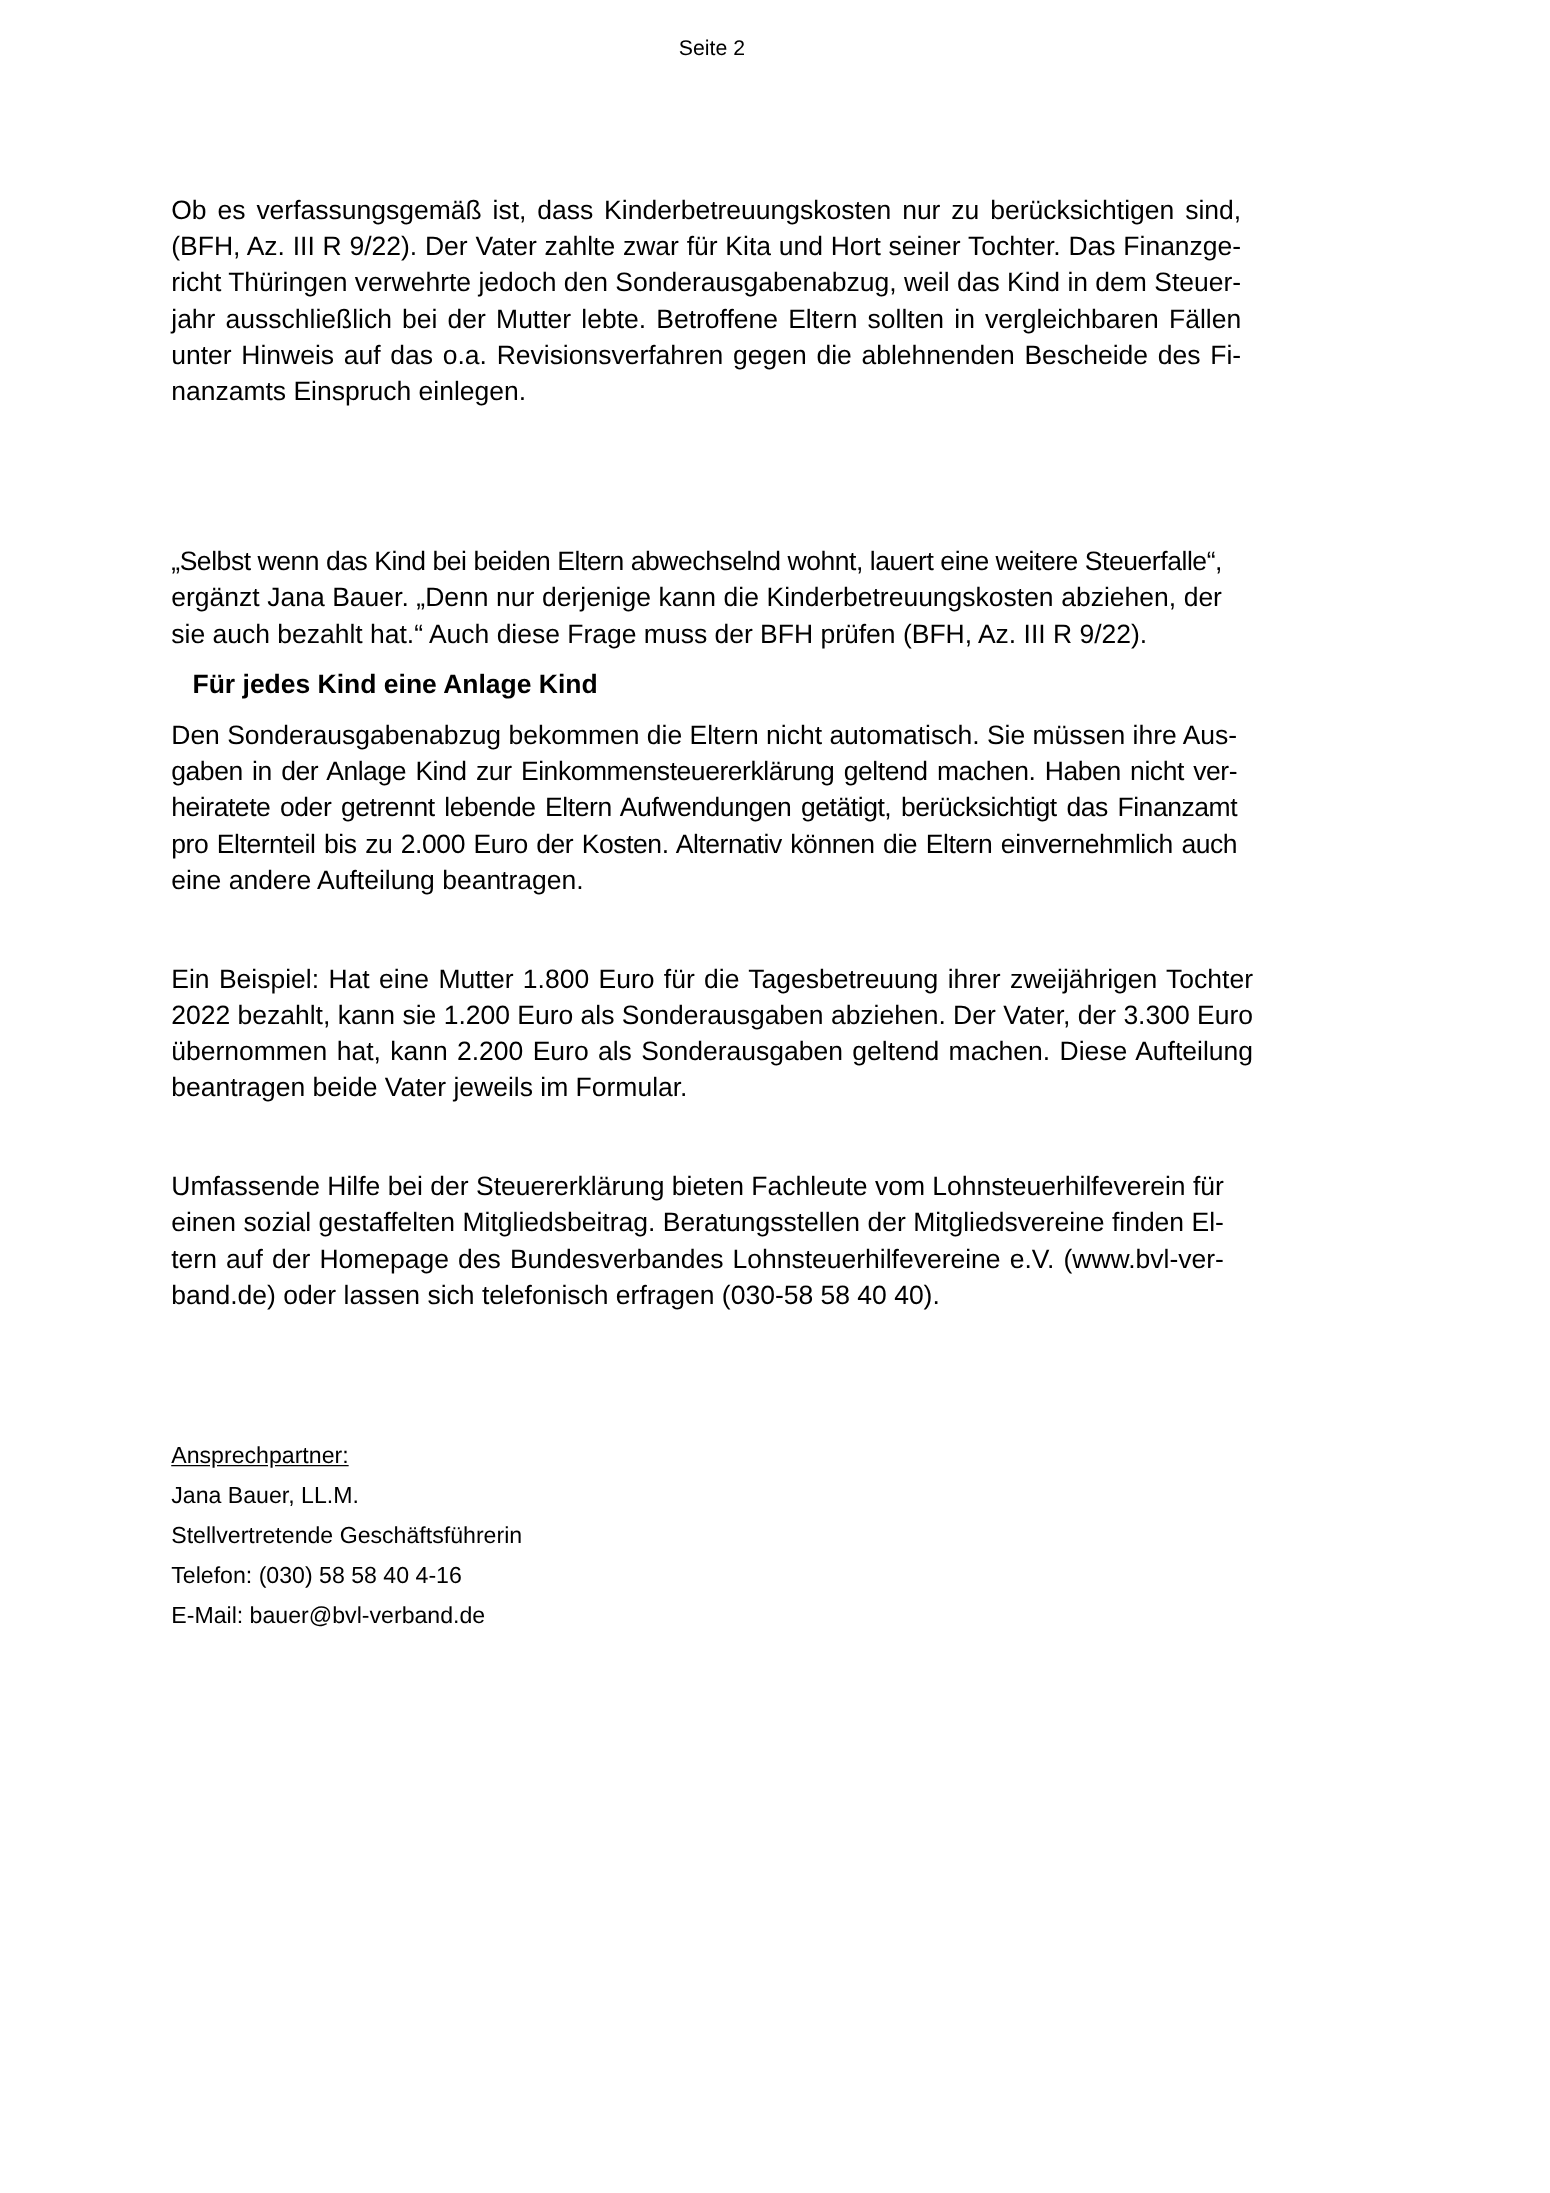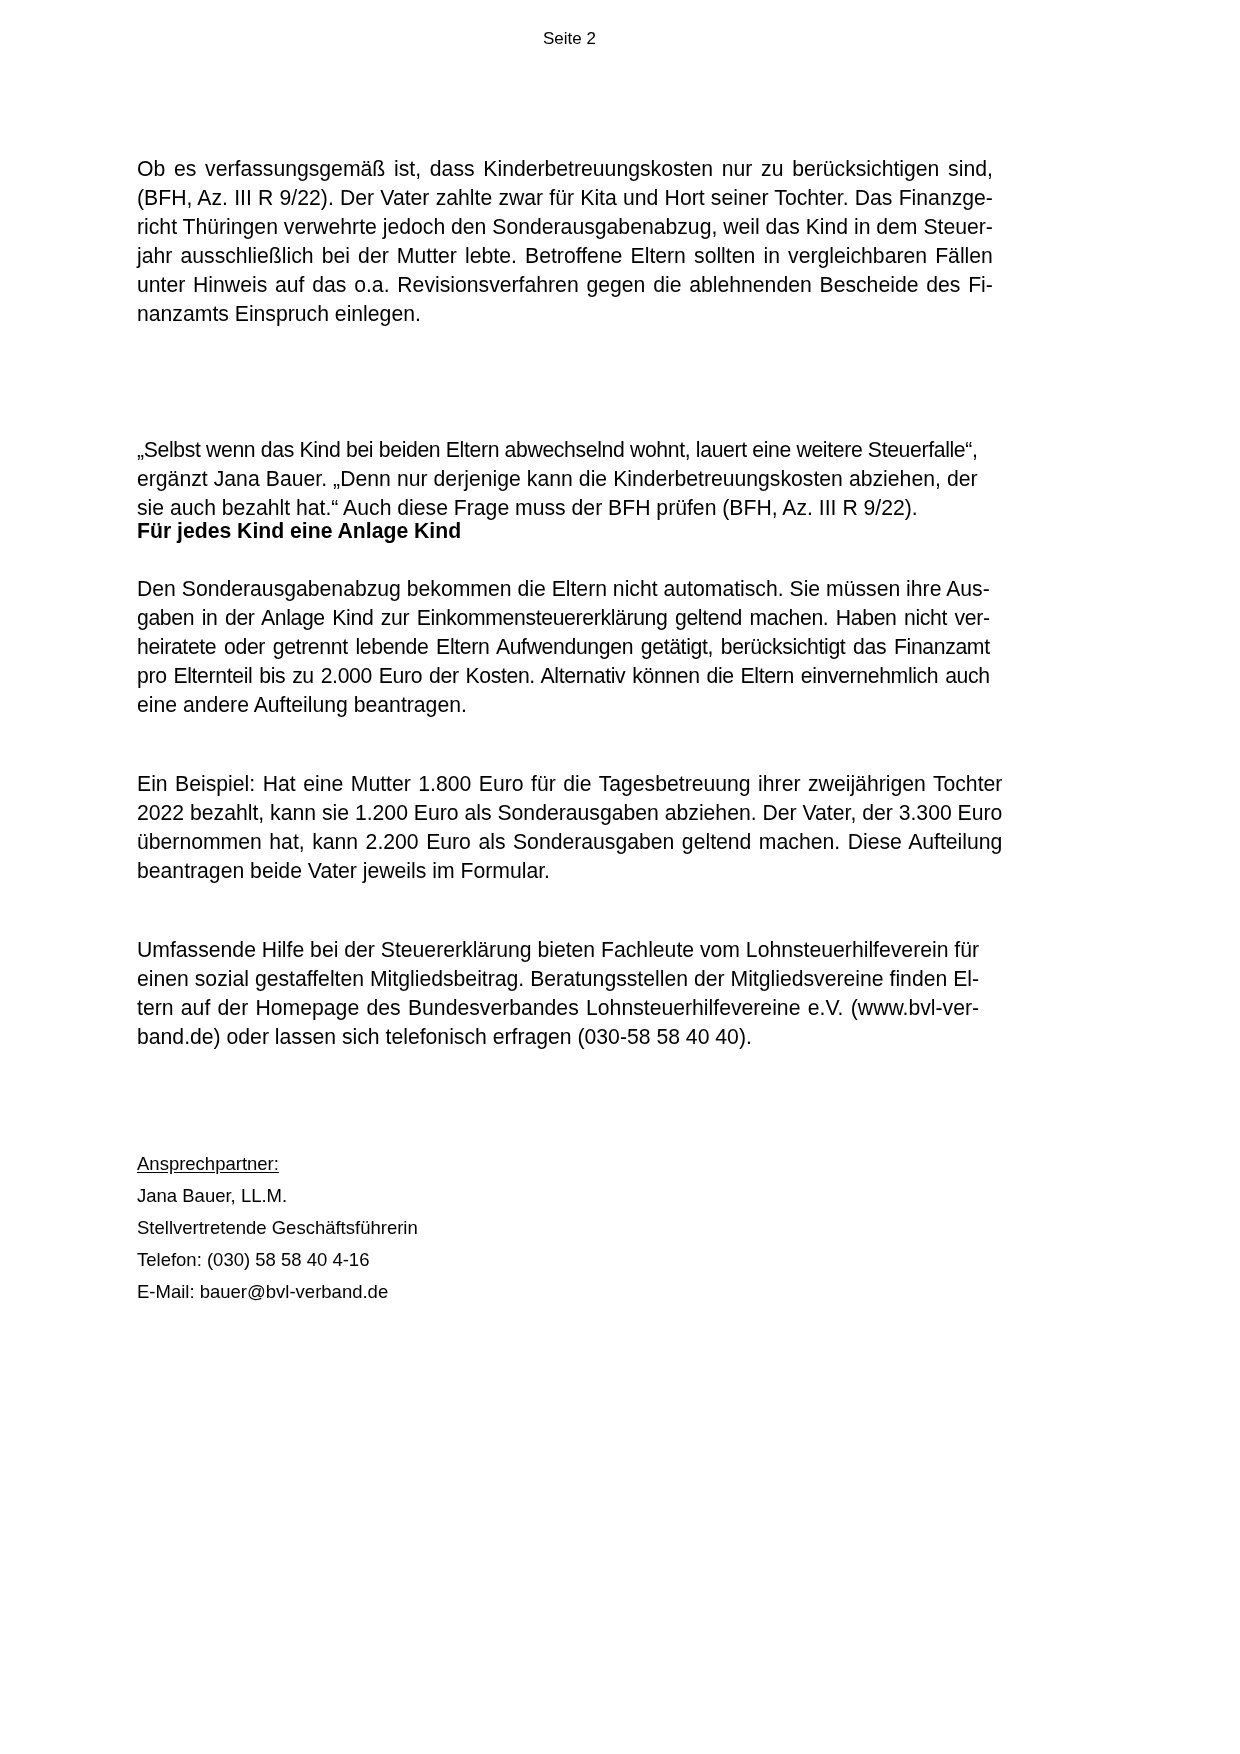--- a/index.html
+++ b/index.html
@@ -44,21 +44,21 @@
       height: 29px;
     }
     .line.last {
       text-align-last: left;
     }
     .line.cond {
       letter-spacing: -0.35px;
     }
     #p1 { position: absolute; top: 0; }
     #p2 { position: absolute; top: 237px; margin-top: 44px; }
-    #h1 { position: absolute; top: 362px; font-weight: bold; font-size: 21.2px; line-height: 29px; margin: 0; }
+    #h1 { position: absolute; top: 362px; font-weight: bold; font-size: 21.2px; line-height: 29px; margin: 17px; }
     #p3 { position: absolute; top: 420px; }
     #p4 { position: absolute; top: 615px; }
     #p5 { position: absolute; top: 765px; margin-top: 16px; }
     .contact {
       position: absolute;
       left: 137px;
       top: 1148px;
       font-size: 18.5px;
       line-height: 32px;
     }

